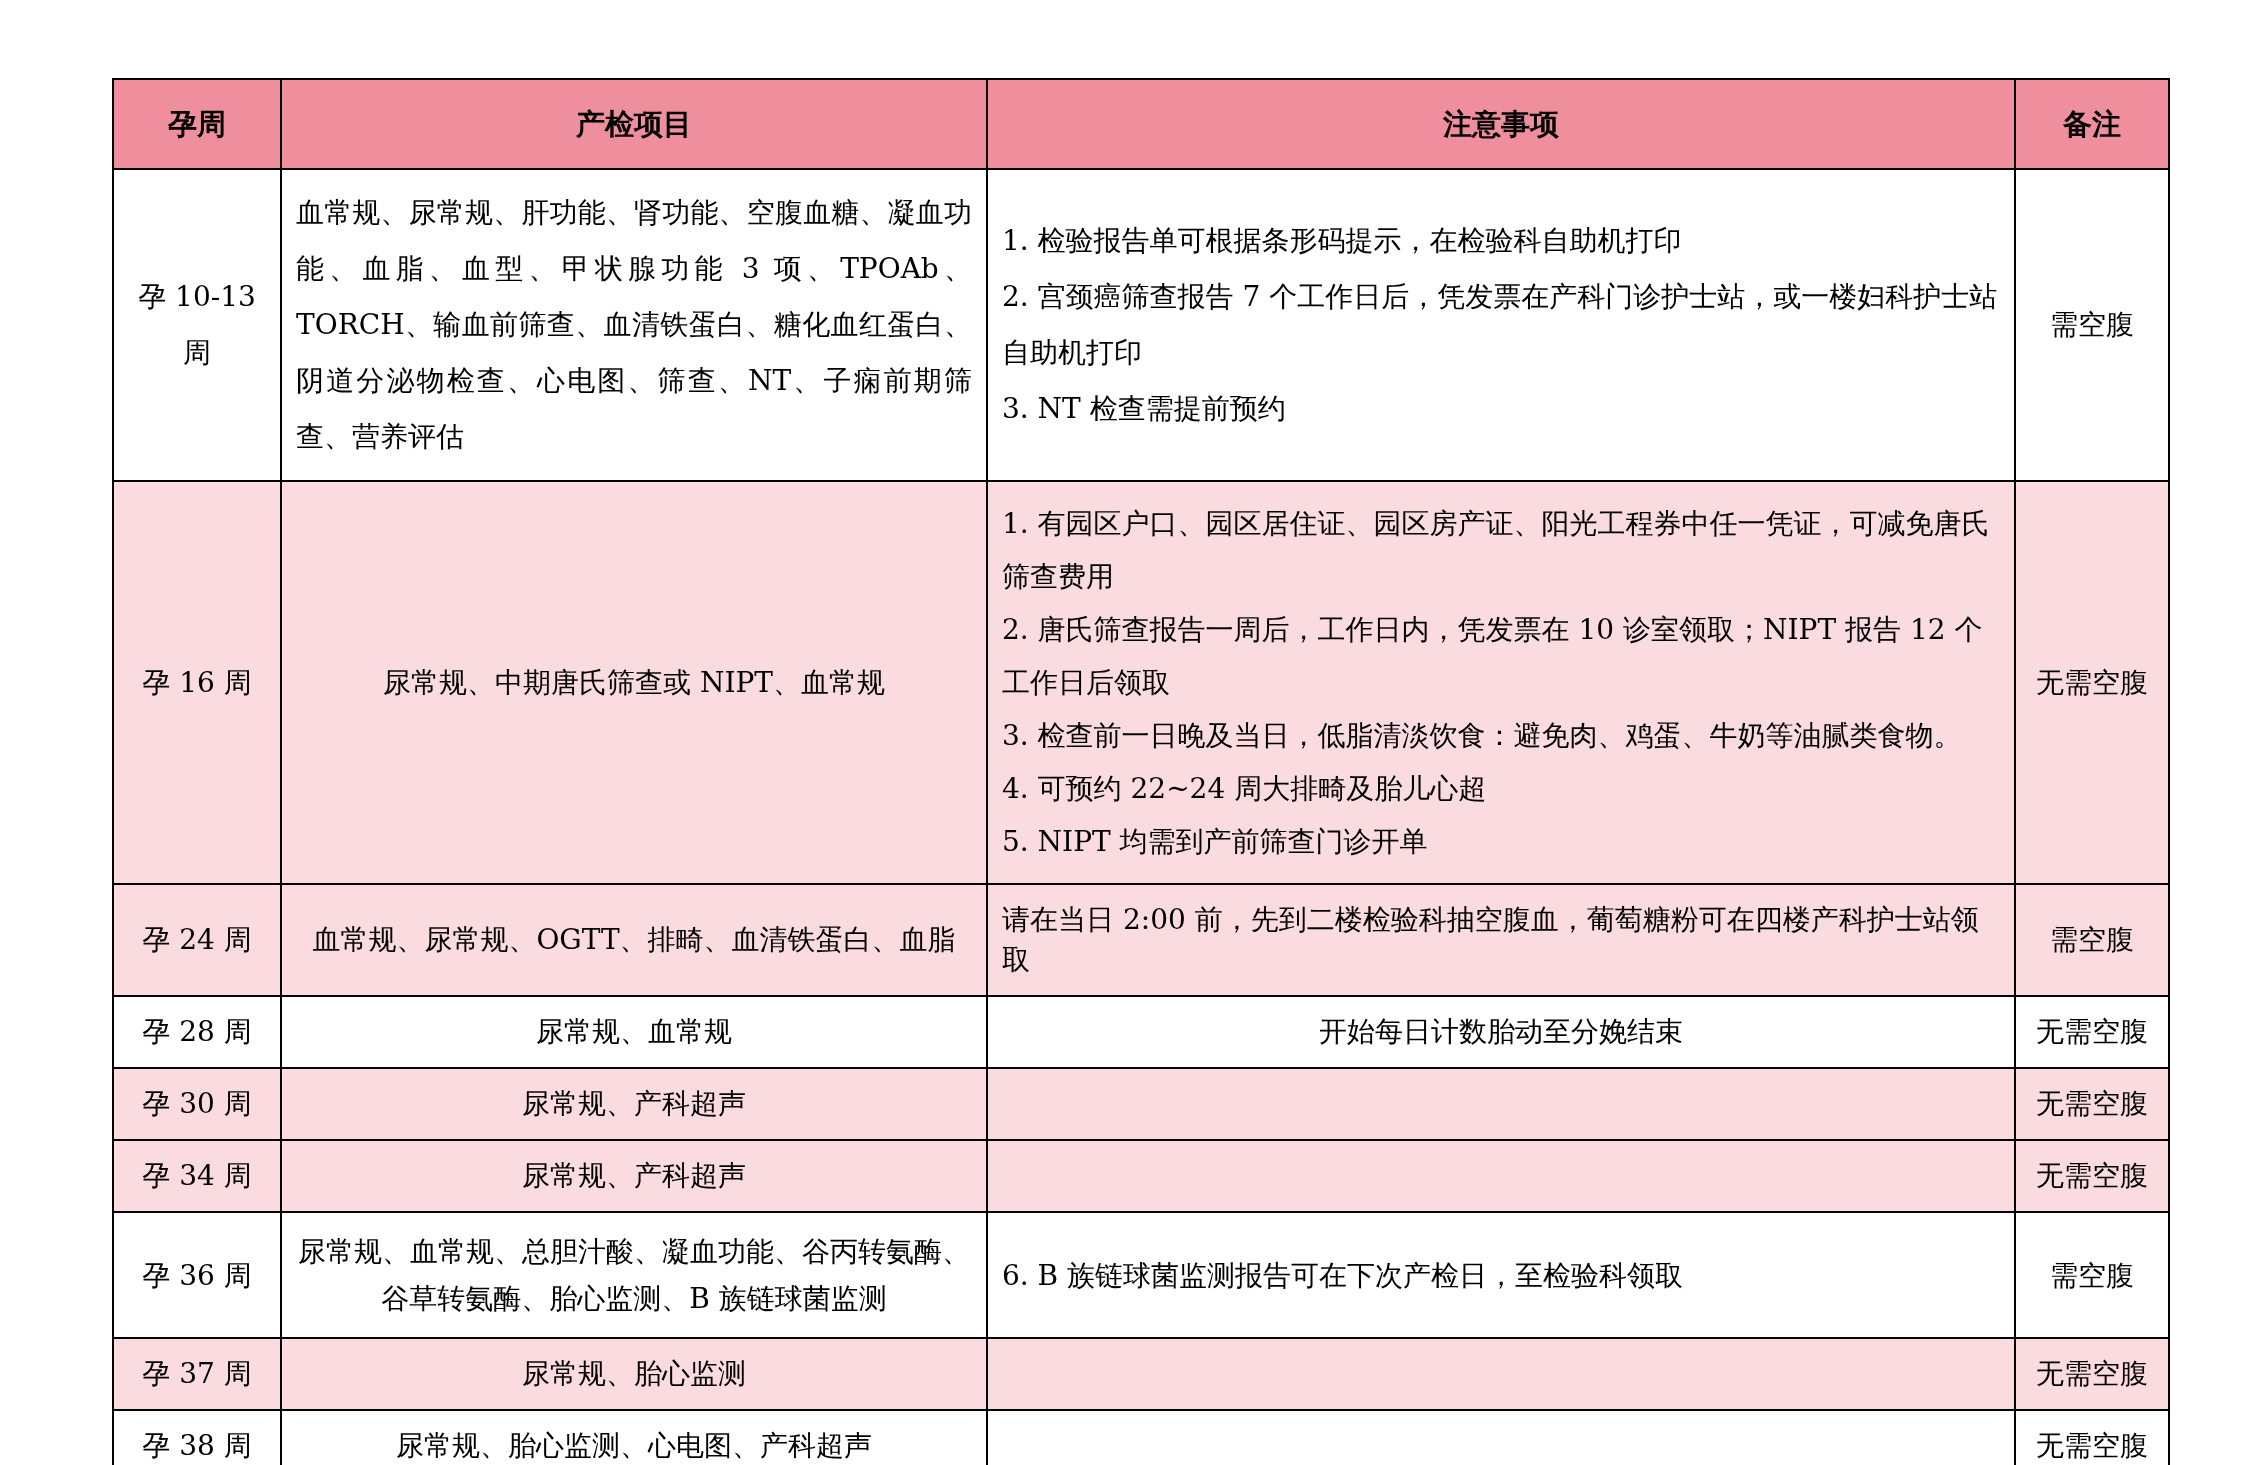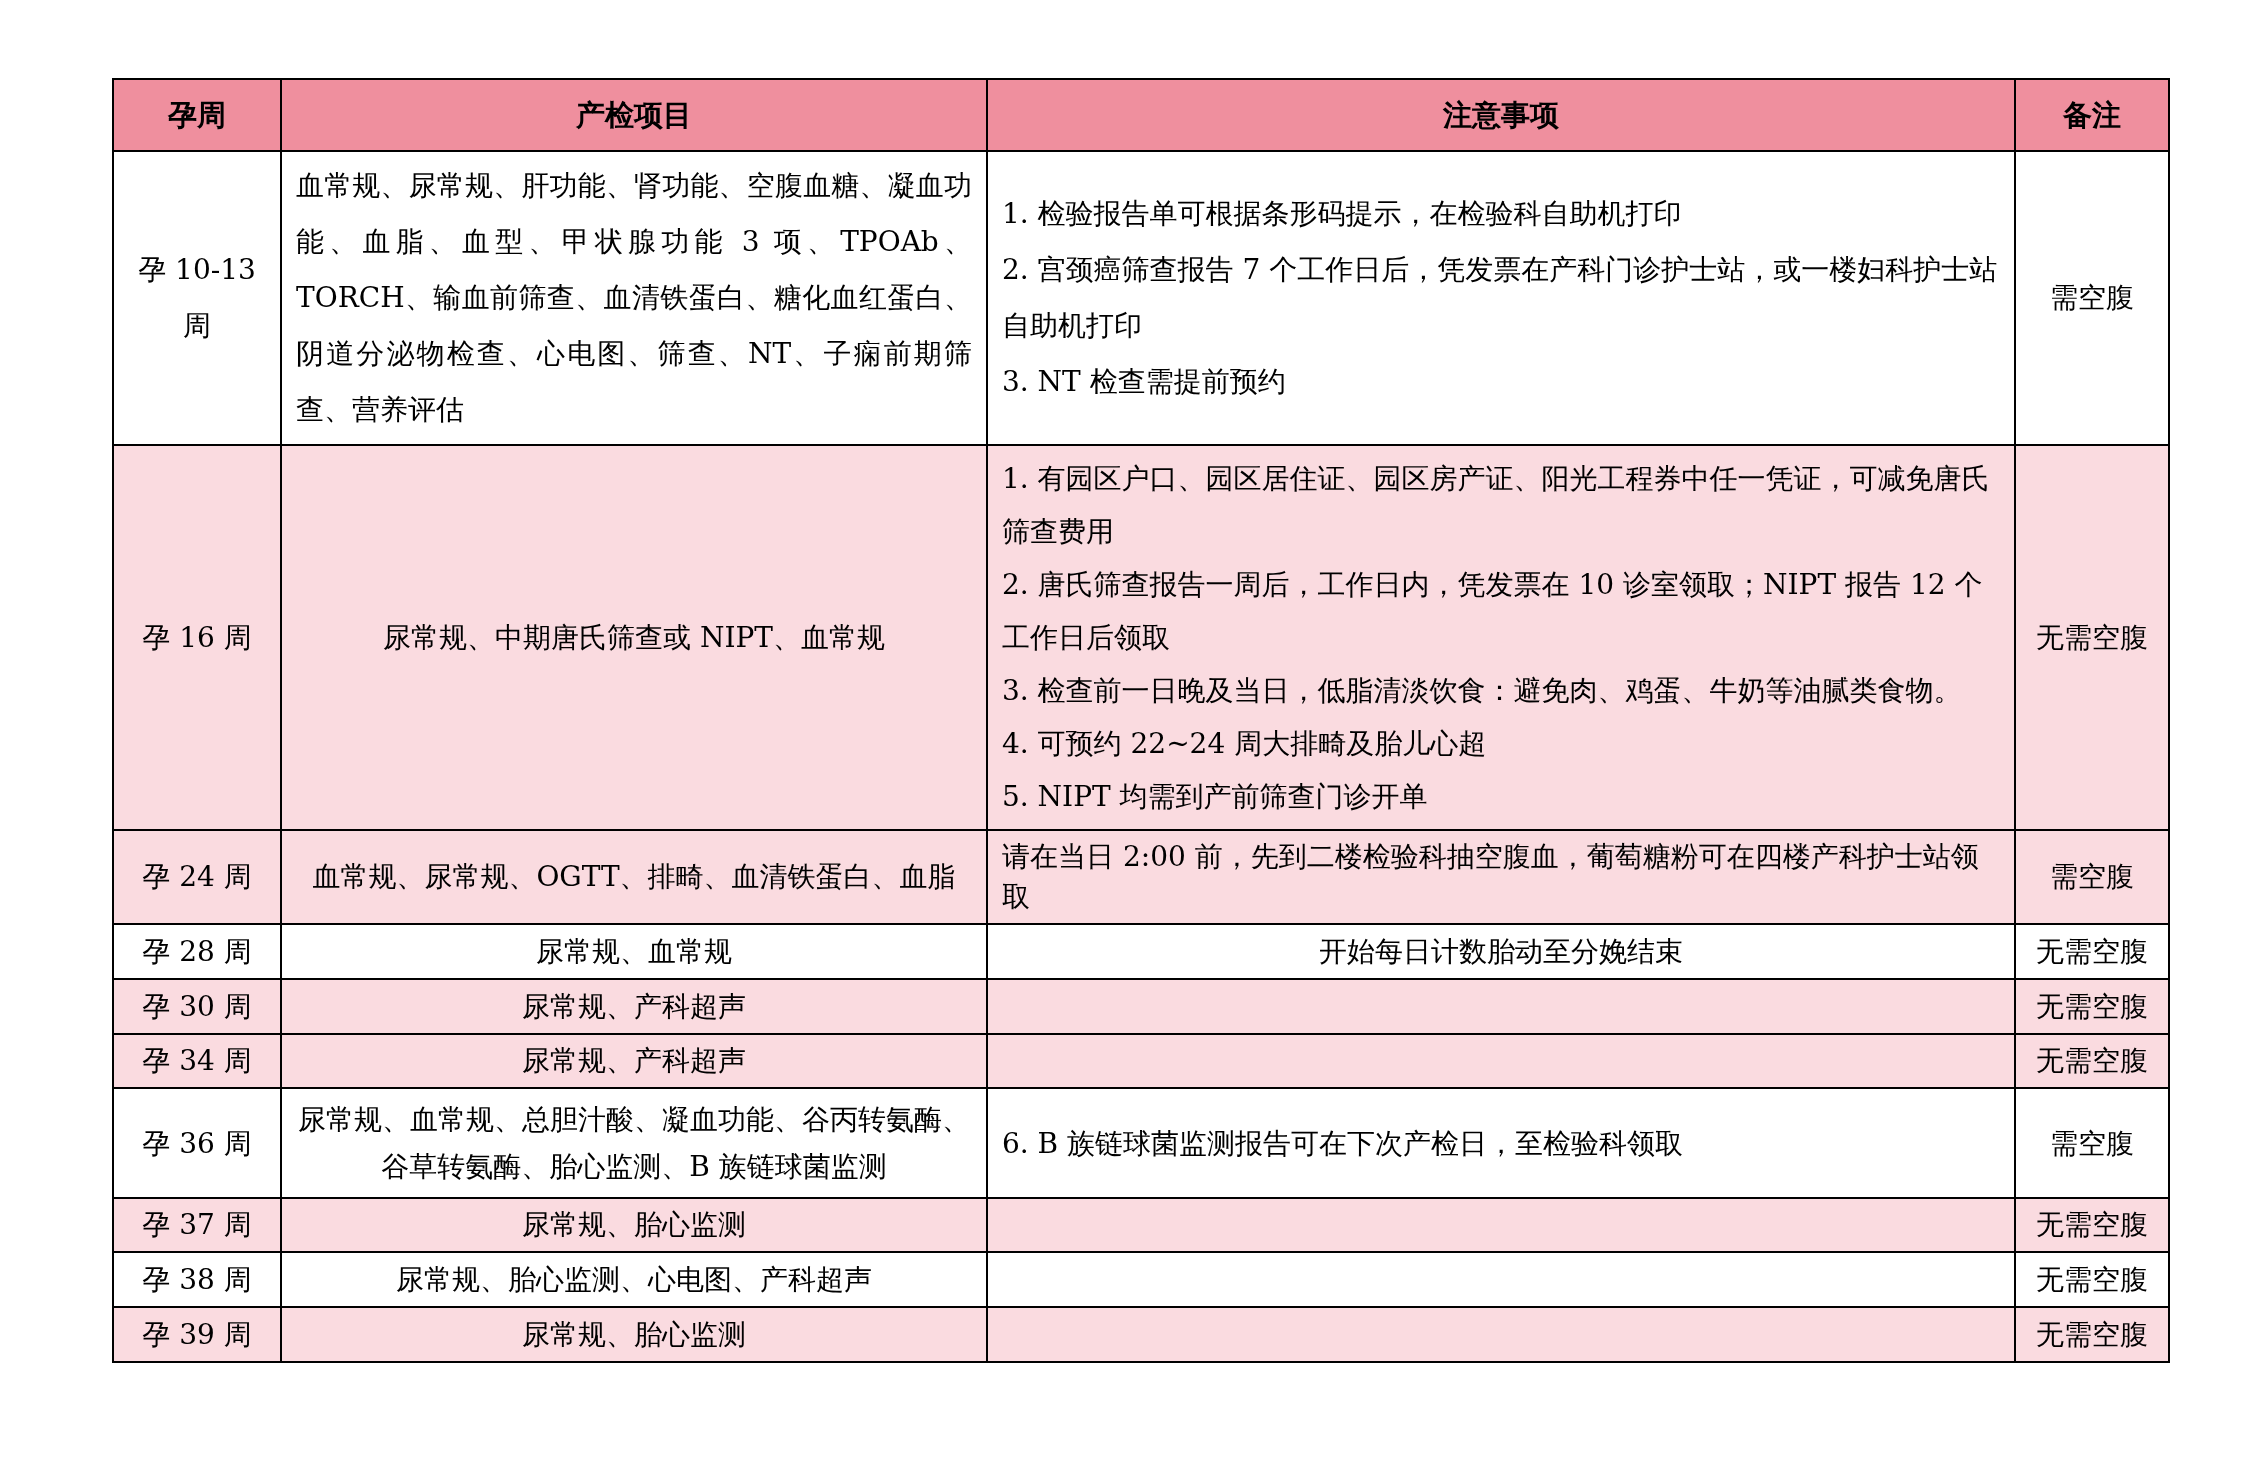--- a/index.html
+++ b/index.html
@@ -15,21 +15,21 @@
     position: absolute;
     left: 112px;
     top: 78px;
     width: 2056px;
     border-collapse: collapse;
     table-layout: fixed;
     font-size: 28px;
   }
   table.schedule th, table.schedule td {
     border: 2px solid var(--border, #000);
-    padding: 6px 14px;
+    padding: 15px 14px;
     vertical-align: middle;
     line-height: 40px;
     word-break: break-word;
   }
   thead th {
     background: var(--header-bg, #ef8f9e);
     font-weight: bold;
     text-align: center;
     height: 58px;
     font-size: 29px;

